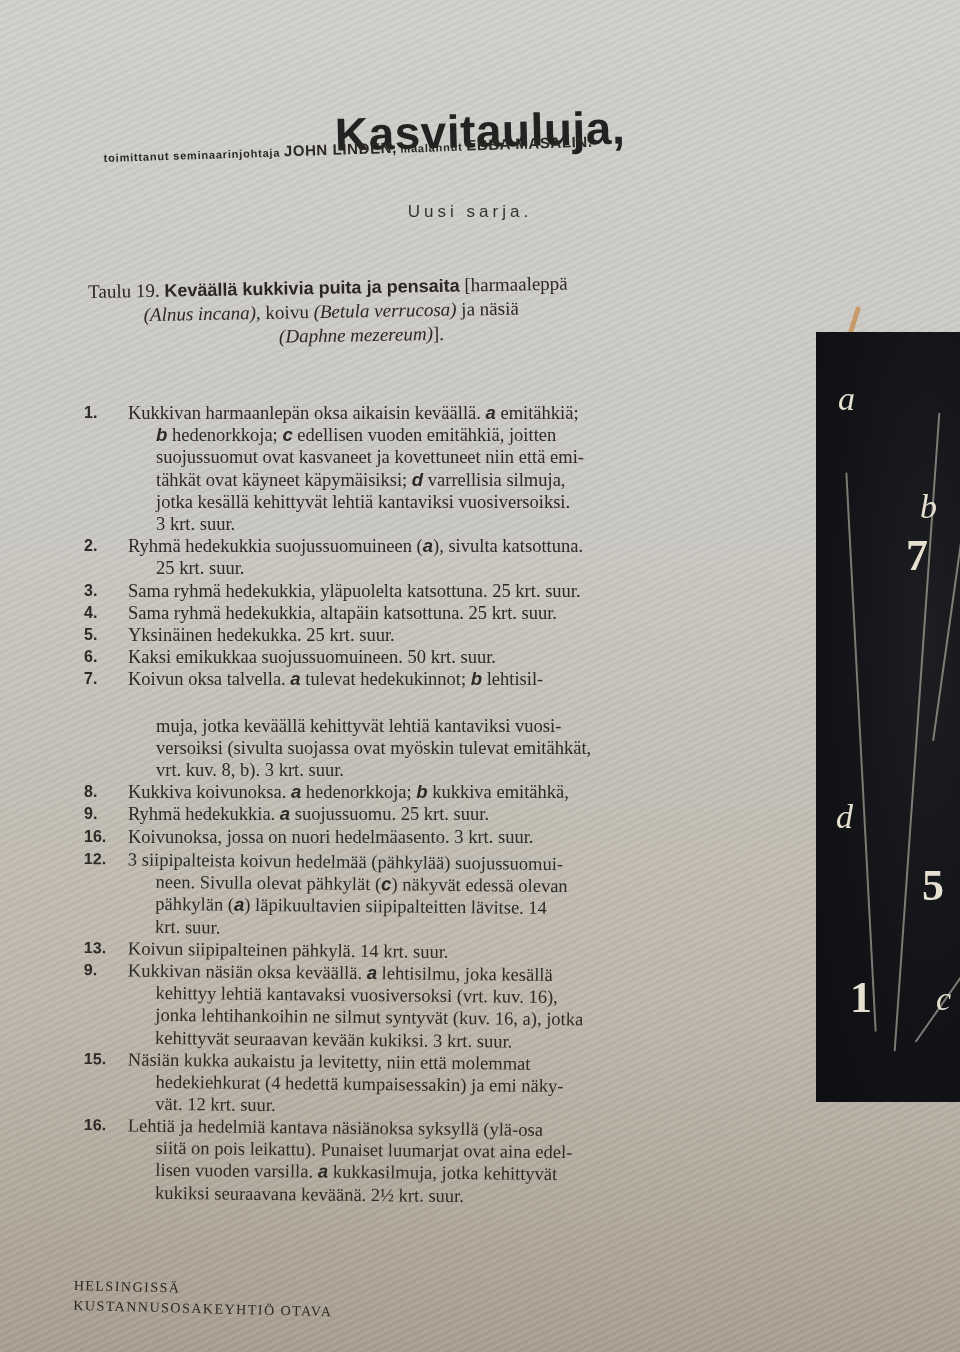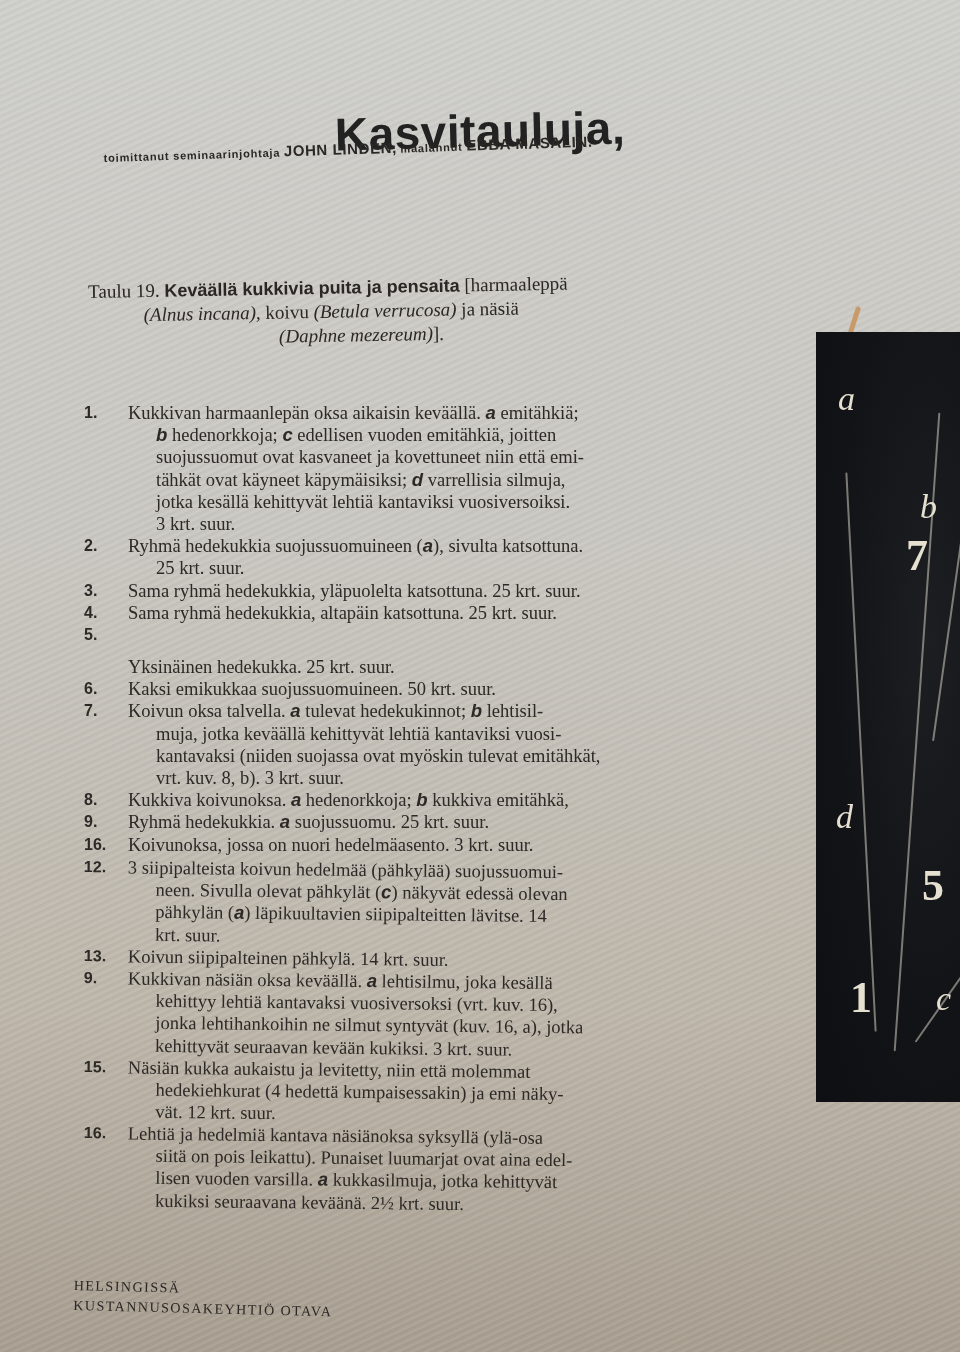--- a/index.html
+++ b/index.html
@@ -88,20 +88,21 @@
 
   <div class="title">Kasvitauluja,</div>
 
   <div class="byline">
     <span class="small">toimittanut seminaarinjohtaja</span>
     <span class="caps">JOHN LINDÉN,</span>
     <span class="small">maalannut</span>
     <span class="caps">EBBA MASALIN.</span>
   </div>
 
+  <div class="series"><span>Uusi sarja.</span></div>
 
   <div class="heading">
     <div>
       <span>Taulu 19.</span>
       <span class="bold">Keväällä kukkivia puita ja pensaita</span>
       <span>[harmaaleppä</span>
     </div>
     <div class="l2">
       <span class="it">(Alnus incana),</span>
       <span>koivu</span>
@@ -140,35 +141,35 @@
       </div>
       <div class="item">
         <div class="num">4.</div>
         <div class="txt">
           <span class="" style="display: block;">Sama ryhmä hedekukkia, altapäin katsottuna. 25 krt. suur.</span>
         </div>
       </div>
       <div class="item">
         <div class="num">5.</div>
         <div class="txt">
-          <span class="" style="display: block; margin-top: 32px;">Yksinäinen hedekukka. 25 krt. suur.</span>
+          <span class="" style="display: block;">Yksinäinen hedekukka. 25 krt. suur.</span>
         </div>
       </div>
       <div class="item">
         <div class="num">6.</div>
         <div class="txt">
           <span class="" style="display: block;">Kaksi emikukkaa suojussuomuineen. 50 krt. suur.</span>
         </div>
       </div>
       <div class="item">
         <div class="num">7.</div>
         <div class="txt">
           <span class="" style="display: block;">Koivun oksa talvella. <span class="letter">a</span> tulevat hedekukinnot; <span class="letter">b</span> lehtisil-</span>
-          <span class="cont" style="display: block;">muja, jotka keväällä kehittyvät lehtiä kantaviksi vuosi-</span>
-          <span class="cont" style="display: block;">kantavaksi (niiden suojassa ovat myöskin tulevat emitähkät,</span>
+          <span class="cont" style="display: block; margin-top: 24px;">muja, jotka keväällä kehittyvät lehtiä kantaviksi vuosi-</span>
+          <span class="cont" style="display: block;">versoiksi (sivulta suojassa ovat myöskin tulevat emitähkät,</span>
           <span class="cont" style="display: block;">vrt. kuv. 8, b). 3 krt. suur.</span>
         </div>
       </div>
       <div class="item">
         <div class="num">8.</div>
         <div class="txt">
           <span class="" style="display: block;">Kukkiva koivunoksa. <span class="letter">a</span> hedenorkkoja; <span class="letter">b</span> kukkiva emitähkä,</span>
         </div>
       </div>
       <div class="item">

